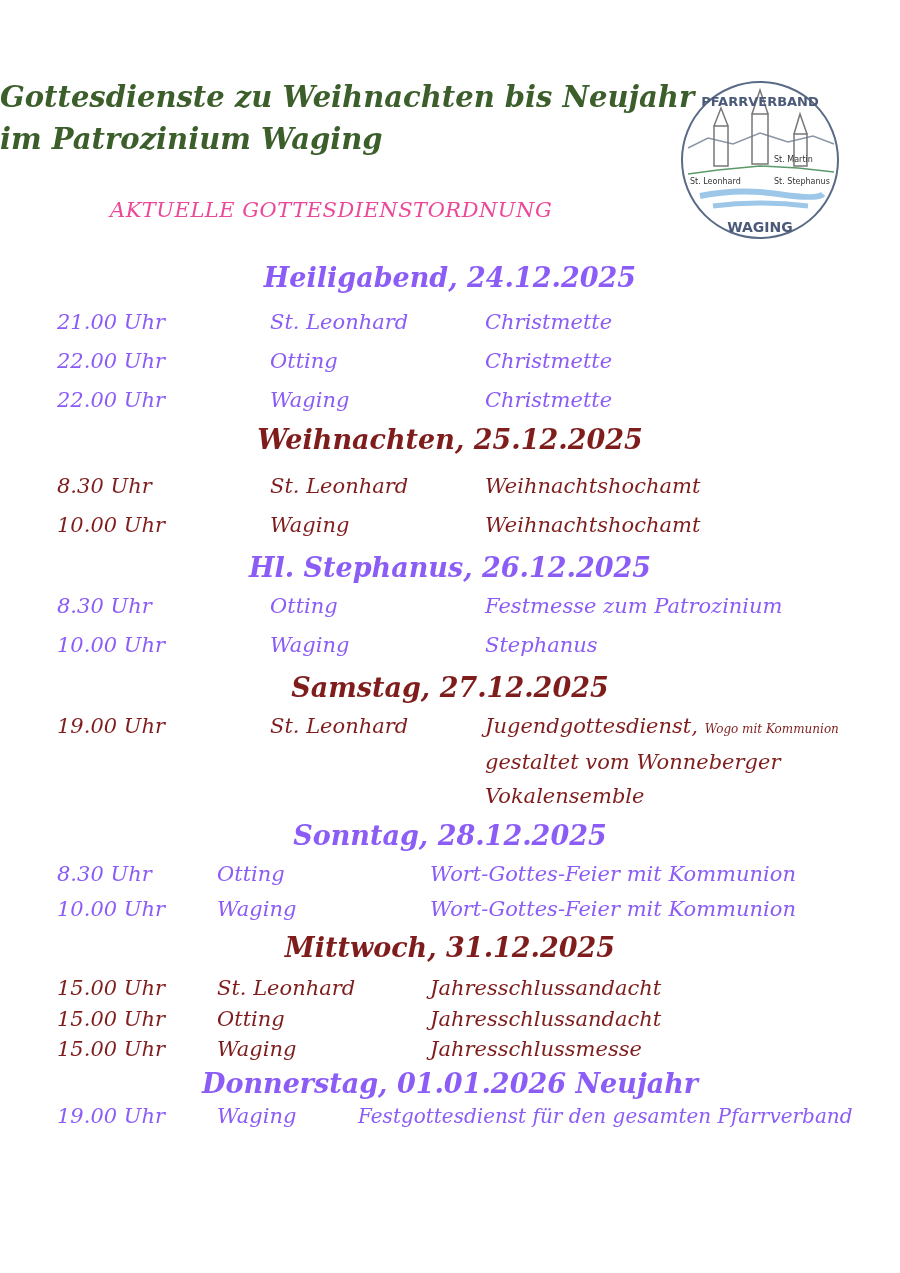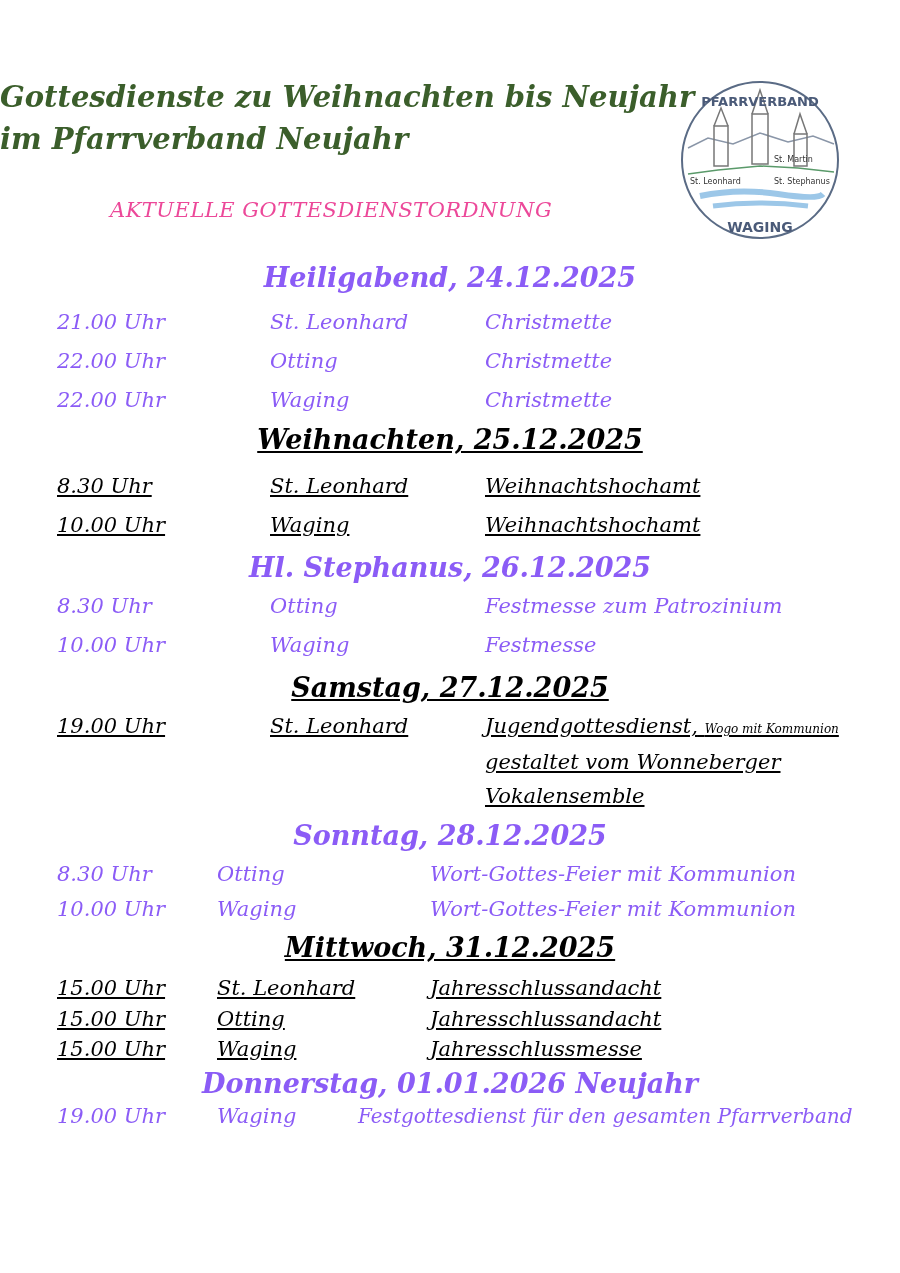--- a/index.html
+++ b/index.html
@@ -2,31 +2,31 @@
 <html><head>
 <meta charset="utf-8">
 <style>
   html, body { margin: 0; padding: 0; background: #ffffff; }
   body { width: 900px; height: 1273px; position: relative; overflow: hidden;
          font-family: "DejaVu Serif", "Liberation Serif", serif; font-style: italic; }
   .abs { position: absolute; white-space: nowrap; }
   .title { color: #3b5e2b; font-size: 29px; left: 0; width: 730px; text-align: left; font-weight: bold; }
   .subtitle { color: #ec4899; font-size: 21px; left: 110px; letter-spacing: 0.5px; }
   .green { color: #8b5cf6; }
-  .purple { color: #000000; text-decoration: underline; }
+  .purple { color: #7f1d1d; }
   .dayhead { font-size: 27px; font-weight: bold; left: 0; width: 900px; text-align: center; padding-left: 0; }
   .row { font-size: 21px; }
   .small { font-size: 12px; }
   .logo { position: absolute; left: 678px; top: 78px; width: 164px; height: 164px; }
 </style>
 </head>
 <body>
 
 <div class="abs title" style="top:80px;">Gottesdienste zu Weihnachten bis Neujahr</div>
-<div class="abs title" style="top:122px;">im Pfarrverband Neujahr</div>
+<div class="abs title" style="top:122px;">im Patrozinium Waging</div>
 <div class="abs subtitle" style="top:198px;">AKTUELLE GOTTESDIENSTORDNUNG</div>
 
 <svg class="logo" viewBox="0 0 164 164">
   <circle cx="82" cy="82" r="78" fill="#fff" stroke="#5a6b85" stroke-width="2"></circle>
   <path d="M10 70 L30 60 L55 66 L82 55 L110 64 L135 58 L156 66" fill="none" stroke="#8a96a8" stroke-width="1.5"></path>
   <path d="M10 96 L40 92 L82 88 L120 90 L156 94" fill="none" stroke="#5a9a6a" stroke-width="1.5"></path>
   <rect x="36" y="48" width="14" height="40" fill="none" stroke="#777" stroke-width="1.5"></rect>
   <path d="M36 48 L43 30 L50 48" fill="none" stroke="#777" stroke-width="1.5"></path>
   <rect x="74" y="36" width="16" height="50" fill="none" stroke="#777" stroke-width="1.5"></rect>
   <path d="M74 36 L82 12 L90 36" fill="none" stroke="#777" stroke-width="1.5"></path>
@@ -59,21 +59,21 @@
 <div class="abs row purple" style="top:513px;left:57px;">10.00 Uhr</div>
 <div class="abs row purple" style="top:513px;left:270px;">Waging</div>
 <div class="abs row purple" style="top:513px;left:485px;">Weihnachtshochamt</div>
 
 <div class="abs dayhead green" style="top:552px;">Hl. Stephanus, 26.12.2025</div>
 <div class="abs row green" style="top:594px;left:57px;">8.30 Uhr</div>
 <div class="abs row green" style="top:594px;left:270px;">Otting</div>
 <div class="abs row green" style="top:594px;left:485px;">Festmesse zum Patrozinium</div>
 <div class="abs row green" style="top:633px;left:57px;">10.00 Uhr</div>
 <div class="abs row green" style="top:633px;left:270px;">Waging</div>
-<div class="abs row green" style="top:633px;left:485px;">Festmesse</div>
+<div class="abs row green" style="top:633px;left:485px;">Stephanus</div>
 
 <div class="abs dayhead purple" style="top:672px;">Samstag, 27.12.2025</div>
 <div class="abs row purple" style="top:714px;left:57px;">19.00 Uhr</div>
 <div class="abs row purple" style="top:714px;left:270px;">St. Leonhard</div>
 <div class="abs row purple" style="top:714px;left:485px;">
   <span>Jugendgottesdienst,</span>
   <span class="small">Wogo mit Kommunion</span>
 </div>
 <div class="abs row purple" style="top:750px;left:485px;">gestaltet vom Wonneberger</div>
 <div class="abs row purple" style="top:784px;left:485px;">Vokalensemble</div>

